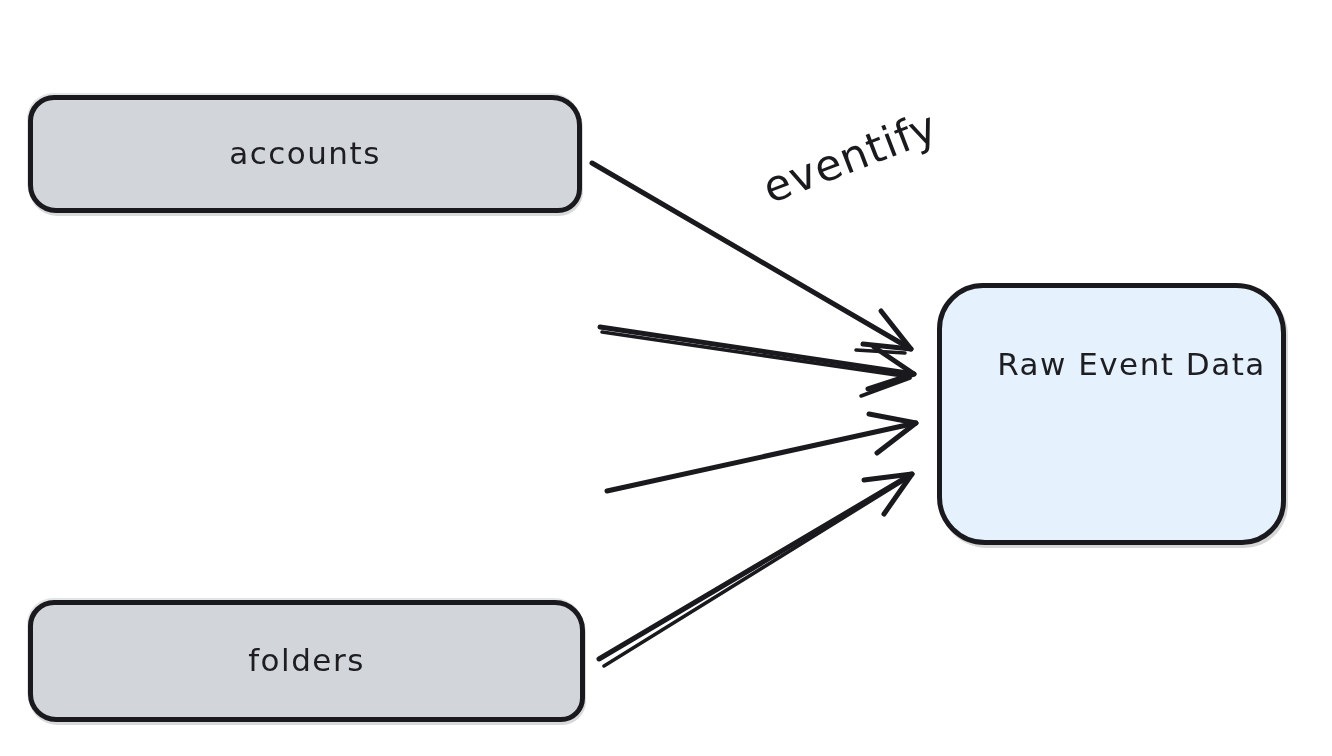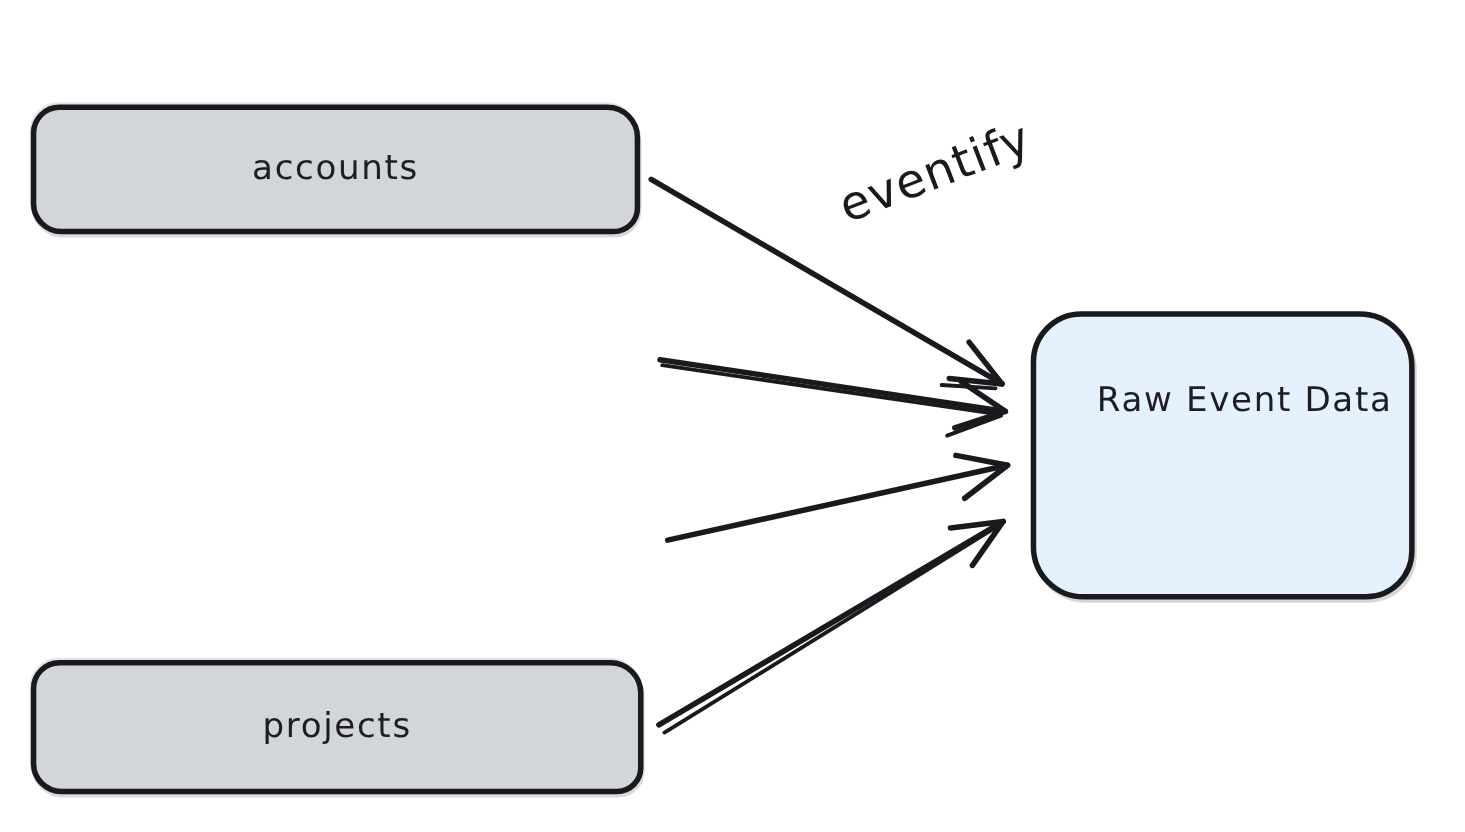--- a/index.html
+++ b/index.html
@@ -107,21 +107,21 @@
     </g>
   </svg>
 
   <div class="node gray" style="left:28px; top:95px; width:554px; height:118px">
     <span class="label">accounts</span>
   </div>
 
 
 
   <div class="node gray" style="left:28px; top:600px; width:557px; height:122px">
-    <span class="label">projects</span>
+    <span class="label">folders</span>
   </div>
 
   <div class="node blue" style="left:937px; top:283px; width:349px; height:262px">
     <span class="label">Raw Event Data</span>
   </div>
 
   <div class="edge-label">eventify</div>
 
 </div>
 

